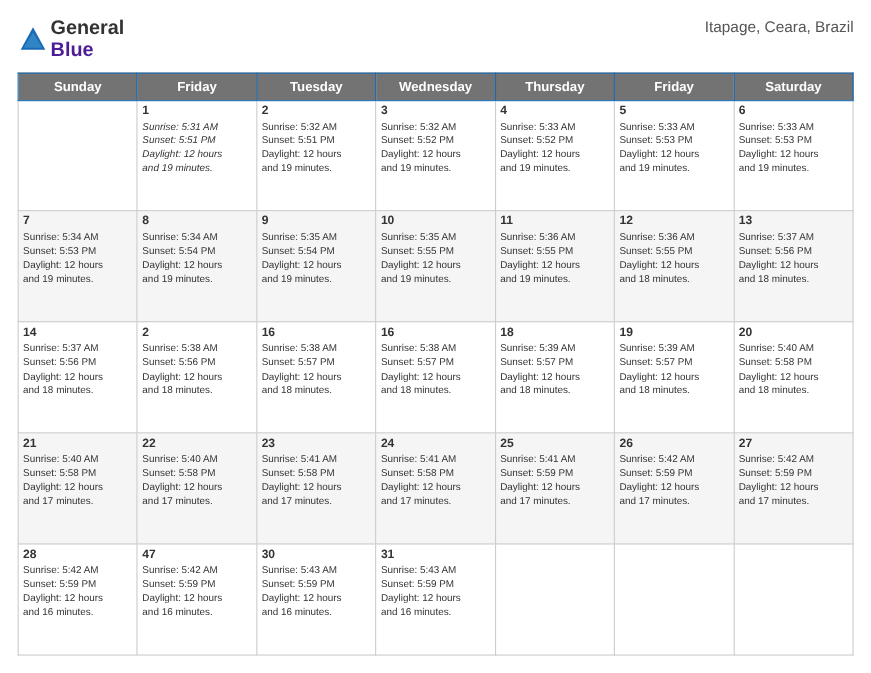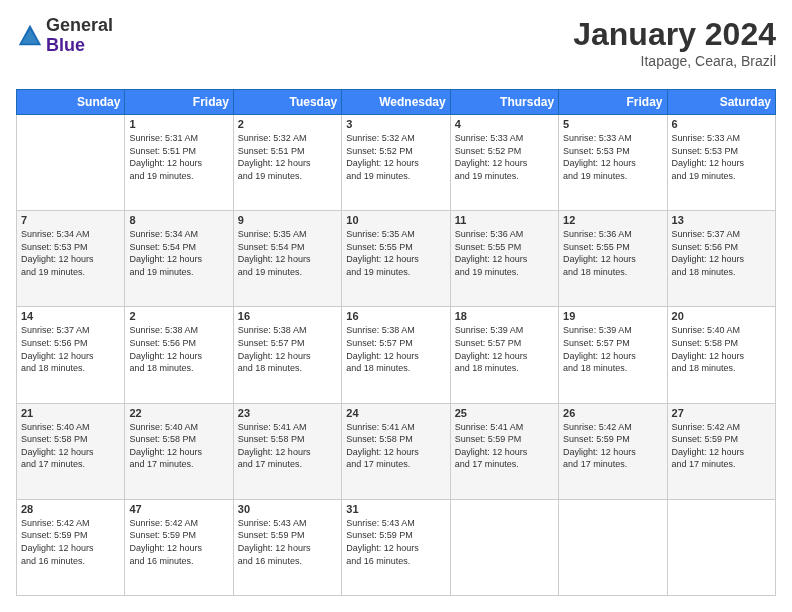--- a/index.html
+++ b/index.html
@@ -14,21 +14,21 @@
       width: 792px;
       height: 612px;
       padding: 16px;
       display: flex;
       flex-direction: column;
     }
     .header {
       display: flex;
       justify-content: space-between;
       align-items: flex-start;
-      margin-bottom: 20px;
+      margin-bottom: 10px;
     }
     .logo {
       display: flex;
       align-items: center;
     }
     .logo-text {
       display: flex;
       flex-direction: column;
       font-size: 18px;
       font-weight: bold;
@@ -55,26 +55,26 @@
       color: #555;
     }
     .calendar {
       flex: 1;
       border: 1px solid #ccc;
       border-collapse: collapse;
       width: 100%;
       table-layout: fixed;
     }
     .calendar thead tr th {
-      background-color: #3b82f6;
+      background-color: #737373;
       color: #fff;
       font-size: 12px;
       font-weight: bold;
       padding: 5px 4px;
-      text-align: right;
+      text-align: center;
       border: 1px solid #1a6bb5;
     }
     .calendar tbody tr td {
       border: 1px solid #ccc;
       vertical-align: top;
       padding: 3px 4px;
       font-size: 9.5px;
       color: #333;
       background: #fff;
       height: 80px;
@@ -106,21 +106,20 @@
       <svg class="logo-icon" viewBox="0 0 30 30">
         <polygon points="15,3 27,25 3,25" fill="#1a6bb5"></polygon>
         <polygon points="15,8 24,23 6,23" fill="#4a9fd4" opacity="0.5"></polygon>
       </svg>
       <div class="logo-text">
         <span class="logo-general">General</span>
         <span class="logo-blue">Blue</span>
       </div>
     </div>
     <div class="title-block">
-      <h1>January 2024</h1>
       <h2>Itapage, Ceara, Brazil</h2>
     </div>
   </div>
 
   <table class="calendar">
     <thead>
       <tr>
       <th>Sunday</th>
           <th>Friday</th>
           <th>Tuesday</th>
@@ -128,21 +127,21 @@
           <th>Thursday</th>
           <th>Friday</th>
           <th>Saturday</th>
         </tr>
     </thead>
     <tbody id="calendar-body">
     <tr>
           <td class="empty-cell"></td>
           <td>
             <span class="day-number">1</span>
-            <div class="day-info" style="white-space: pre-line;">Sunrise: 5:31 AM
+            <div class="day-info" style="white-space: pre-line; font-style: italic;">Sunrise: 5:31 AM
 Sunset: 5:51 PM
 Daylight: 12 hours
 and 19 minutes.</div>
           </td>
           <td>
             <span class="day-number">2</span>
             <div class="day-info" style="white-space: pre-line;">Sunrise: 5:32 AM
 Sunset: 5:51 PM
 Daylight: 12 hours
 and 19 minutes.</div>

